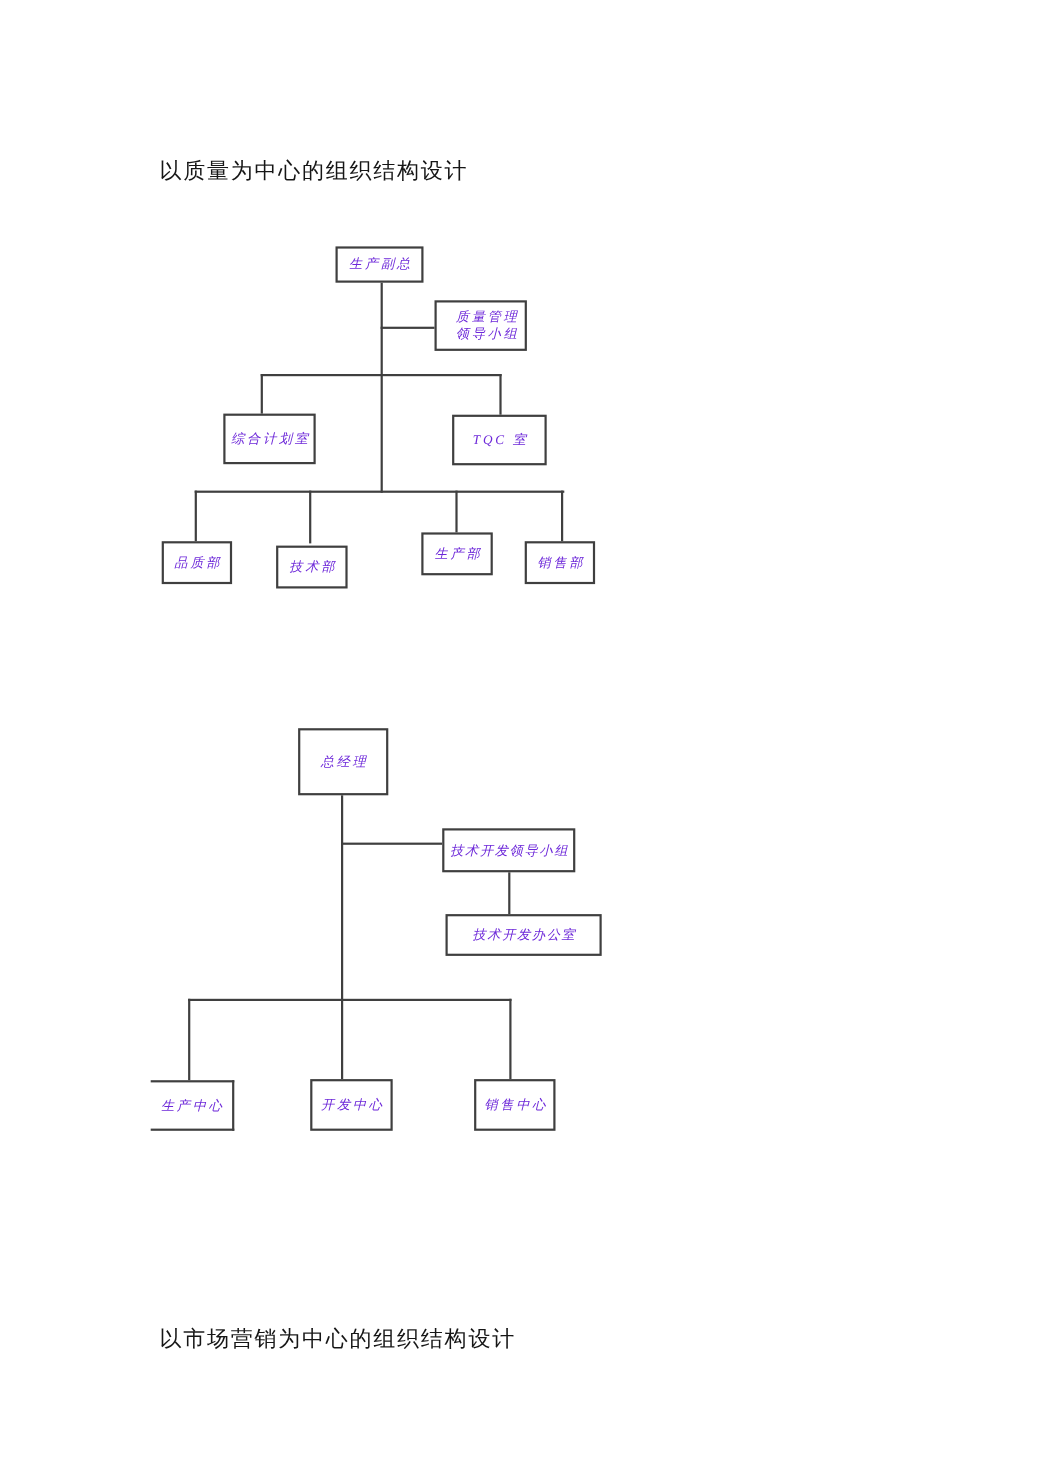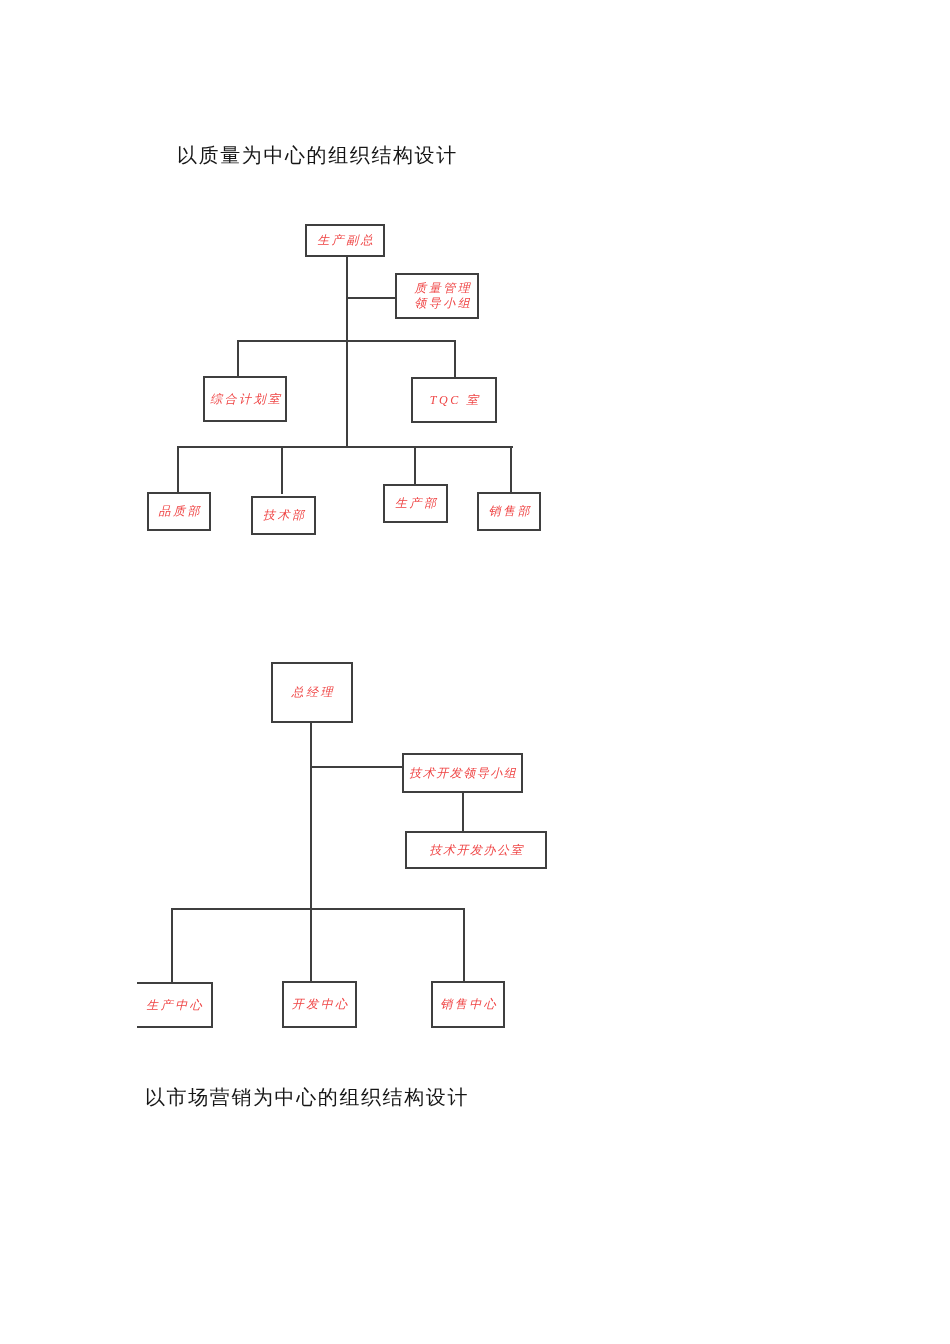--- a/index.html
+++ b/index.html
@@ -27,42 +27,42 @@
     position: absolute;
     box-sizing: border-box;
     border: 2px solid #3f3f3f;
     background: #ffffff;
     display: flex;
     flex-direction: column;
     align-items: center;
     justify-content: center;
     font-size: 12px;
     letter-spacing: 2.5px;
-    color: #ef4444;
+    color: #6d28d9;
     font-style: italic;
     font-family: "Liberation Serif", serif;
     white-space: nowrap;
     line-height: 1.25;
     text-indent: 2.5px; 
   }
   .org-box.wide { letter-spacing: 1.5px; text-indent: 1.5px; }
   .org-box.no-left { border-left: none; }
   .hline, .vline {
     position: absolute;
     background: #3f3f3f;
   }
   .hline { height: 2px; }
   .vline { width: 2px; }
 </style>
 </head>
 <body>
 
 <div class="page">
 
-  <div class="section-title" style="left:145px; top:142px;margin-left:32px;">以质量为中心的组织结构设计</div>
+  <div class="section-title" style="left:145px; top:142px;">以质量为中心的组织结构设计</div>
 
   <div>
 
     <div class="vline" style="left:346px; top:256px; height:192px;"></div>
     <div class="hline" style="left:346px; top:297px; width:50px;"></div>
     <div class="hline" style="left:237px; top:340px; width:219px;"></div>
     <div class="vline" style="left:237px; top:340px; height:38px;"></div>
     <div class="vline" style="left:454px; top:340px; height:39px;"></div>
     <div class="hline" style="left:177px; top:446px; width:336px;"></div>
     <div class="vline" style="left:177px; top:446px; height:48px;"></div>
@@ -132,15 +132,15 @@
 
     <div class="org-box" style="left:282px; top:981px; width:75px; height:47px;">
       <span>开发中心</span>
     </div>
 
     <div class="org-box" style="left:431px; top:981px; width:74px; height:47px;">
       <span>销售中心</span>
     </div>
   </div>
 
-  <div class="section-title" style="left:145px; top:1084px;">以市场营销为中心的组织结构设计</div>
+  <div class="section-title" style="left:145px; top:1204px;">以市场营销为中心的组织结构设计</div>
 
 </div>
 
 </body></html>

